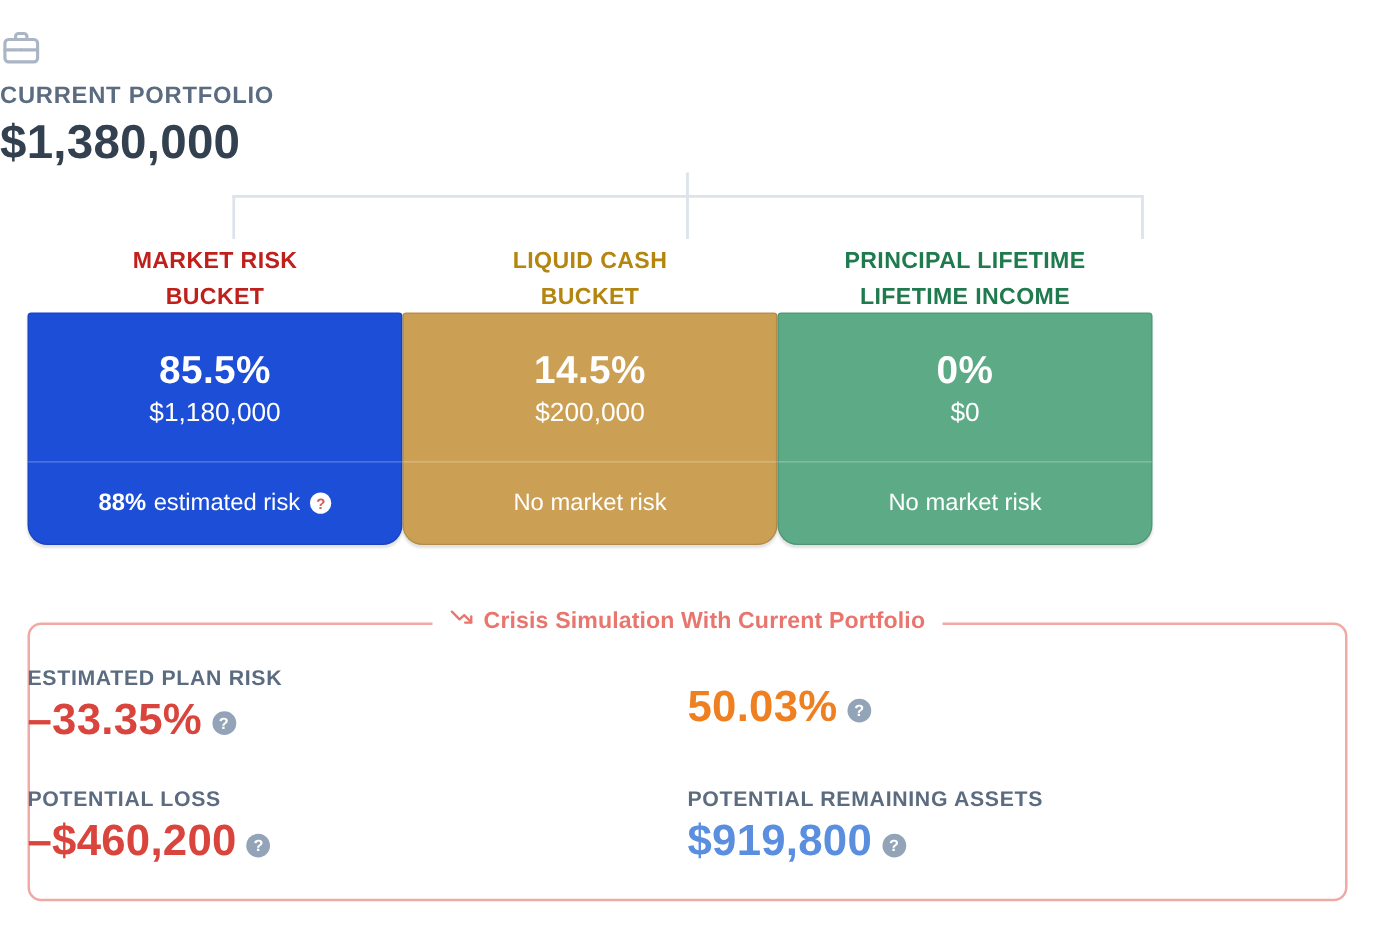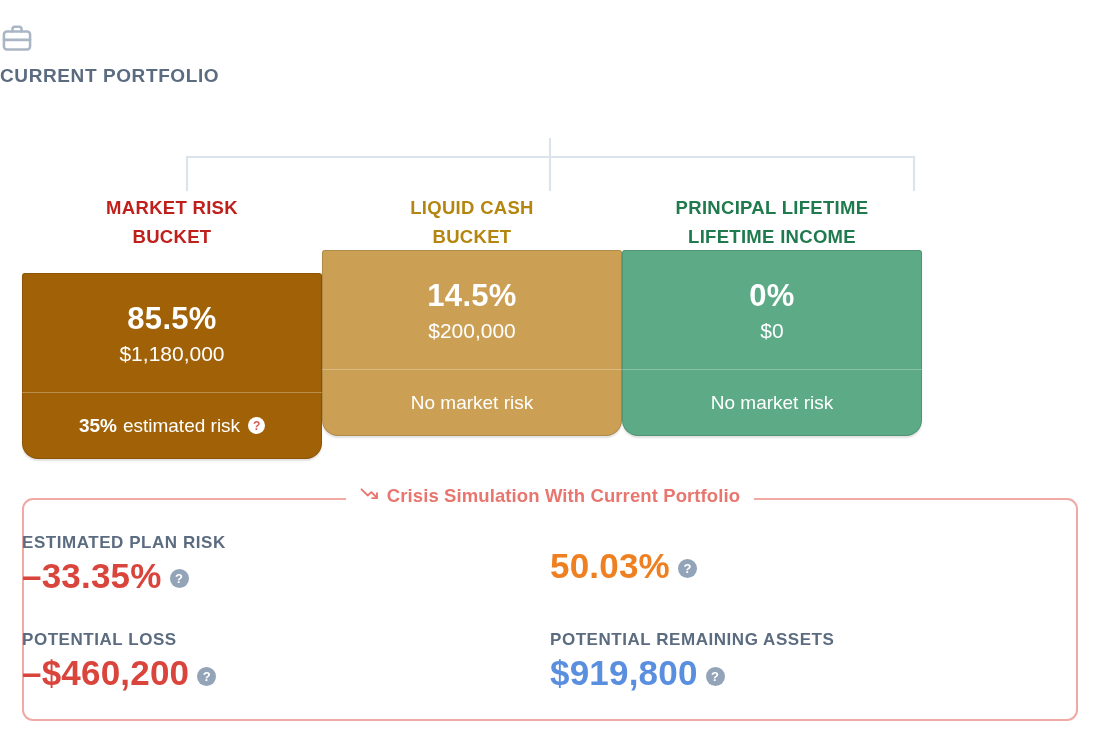--- a/index.html
+++ b/index.html
@@ -71,21 +71,21 @@
   .bucket-title.gold  { color: #b4860f; }
   .bucket-title.green { color: #1f7a4d; }
 
   .bucket-body {
     height: 186px;
     border-radius: 3px 3px 16px 16px;
     position: relative;
     overflow: hidden;
     color: #ffffff;
   }
-  .bucket-body.red   { background: #a16207; box-shadow: inset 0 0 0 1px rgba(0,0,0,0.13), 0 2px 2px rgba(0,0,0,0.12); margin-top: 23px; }
+  .bucket-body.red   { background: #1d4ed8; box-shadow: inset 0 0 0 1px rgba(0,0,0,0.13), 0 2px 2px rgba(0,0,0,0.12); }
   .bucket-body.gold  { background: #cba054; box-shadow: inset 0 0 0 1px rgba(0,0,0,0.13), 0 2px 2px rgba(0,0,0,0.12); }
   .bucket-body.green { background: #5dab86; box-shadow: inset 0 0 0 1px rgba(0,0,0,0.13), 0 2px 2px rgba(0,0,0,0.12); }
 
   .bucket-top {
     height: 119px;
     display: flex;
     flex-direction: column;
     align-items: center;
     justify-content: center;
     padding-top: 4px;
@@ -221,20 +221,21 @@
 <div class="portfolio-header">
   <span class="briefcase-icon">
     <svg width="34" height="32" viewBox="0 0 24 24" fill="none" stroke="#aab6c5" stroke-width="1.9" stroke-linecap="round" stroke-linejoin="round">
       <rect x="2.2" y="7.2" width="19.6" height="13.4" rx="2.2"></rect>
       <path d="M8.6 7.2V5.4a1.8 1.8 0 0 1 1.8-1.8h3.2a1.8 1.8 0 0 1 1.8 1.8v1.8"></path>
       <path d="M2.2 13.4h19.6"></path>
       <circle cx="12" cy="13.4" r="0.9" fill="#aab6c5" stroke="none"></circle>
     </svg>
   </span>
   <div class="portfolio-label">CURRENT PORTFOLIO</div>
+  <div class="portfolio-amount">$1,380,000</div>
 </div>
 
 <div class="connector">
   <svg width="1100" height="56" viewBox="0 0 1100 56">
     <g stroke="#dde3ea" stroke-width="2.2" fill="none" stroke-linecap="square">
       <path d="M550,0 L550,19"></path>
       <path d="M187,19 L914,19"></path>
       <path d="M187,19 L187,52"></path>
       <path d="M550,19 L550,52"></path>
       <path d="M914,19 L914,52"></path>
@@ -249,21 +250,21 @@
       <span>MARKET RISK</span><br>
       <span>BUCKET</span>
     </div>
     <div class="bucket-body red">
       <div class="bucket-top">
         <div class="bucket-pct">85.5%</div>
         <div class="bucket-amount">$1,180,000</div>
       </div>
       <div class="bucket-divider"></div>
       <div class="bucket-bottom">
-        <span class="risk-strong">35%</span>
+        <span class="risk-strong">88%</span>
         <span>estimated risk</span>
         <span class="help-white red">?</span>
       </div>
     </div>
   </div>
 
   <div class="bucket-col">
     <div class="bucket-title gold">
       <span>LIQUID CASH</span><br>
       <span>BUCKET</span>

